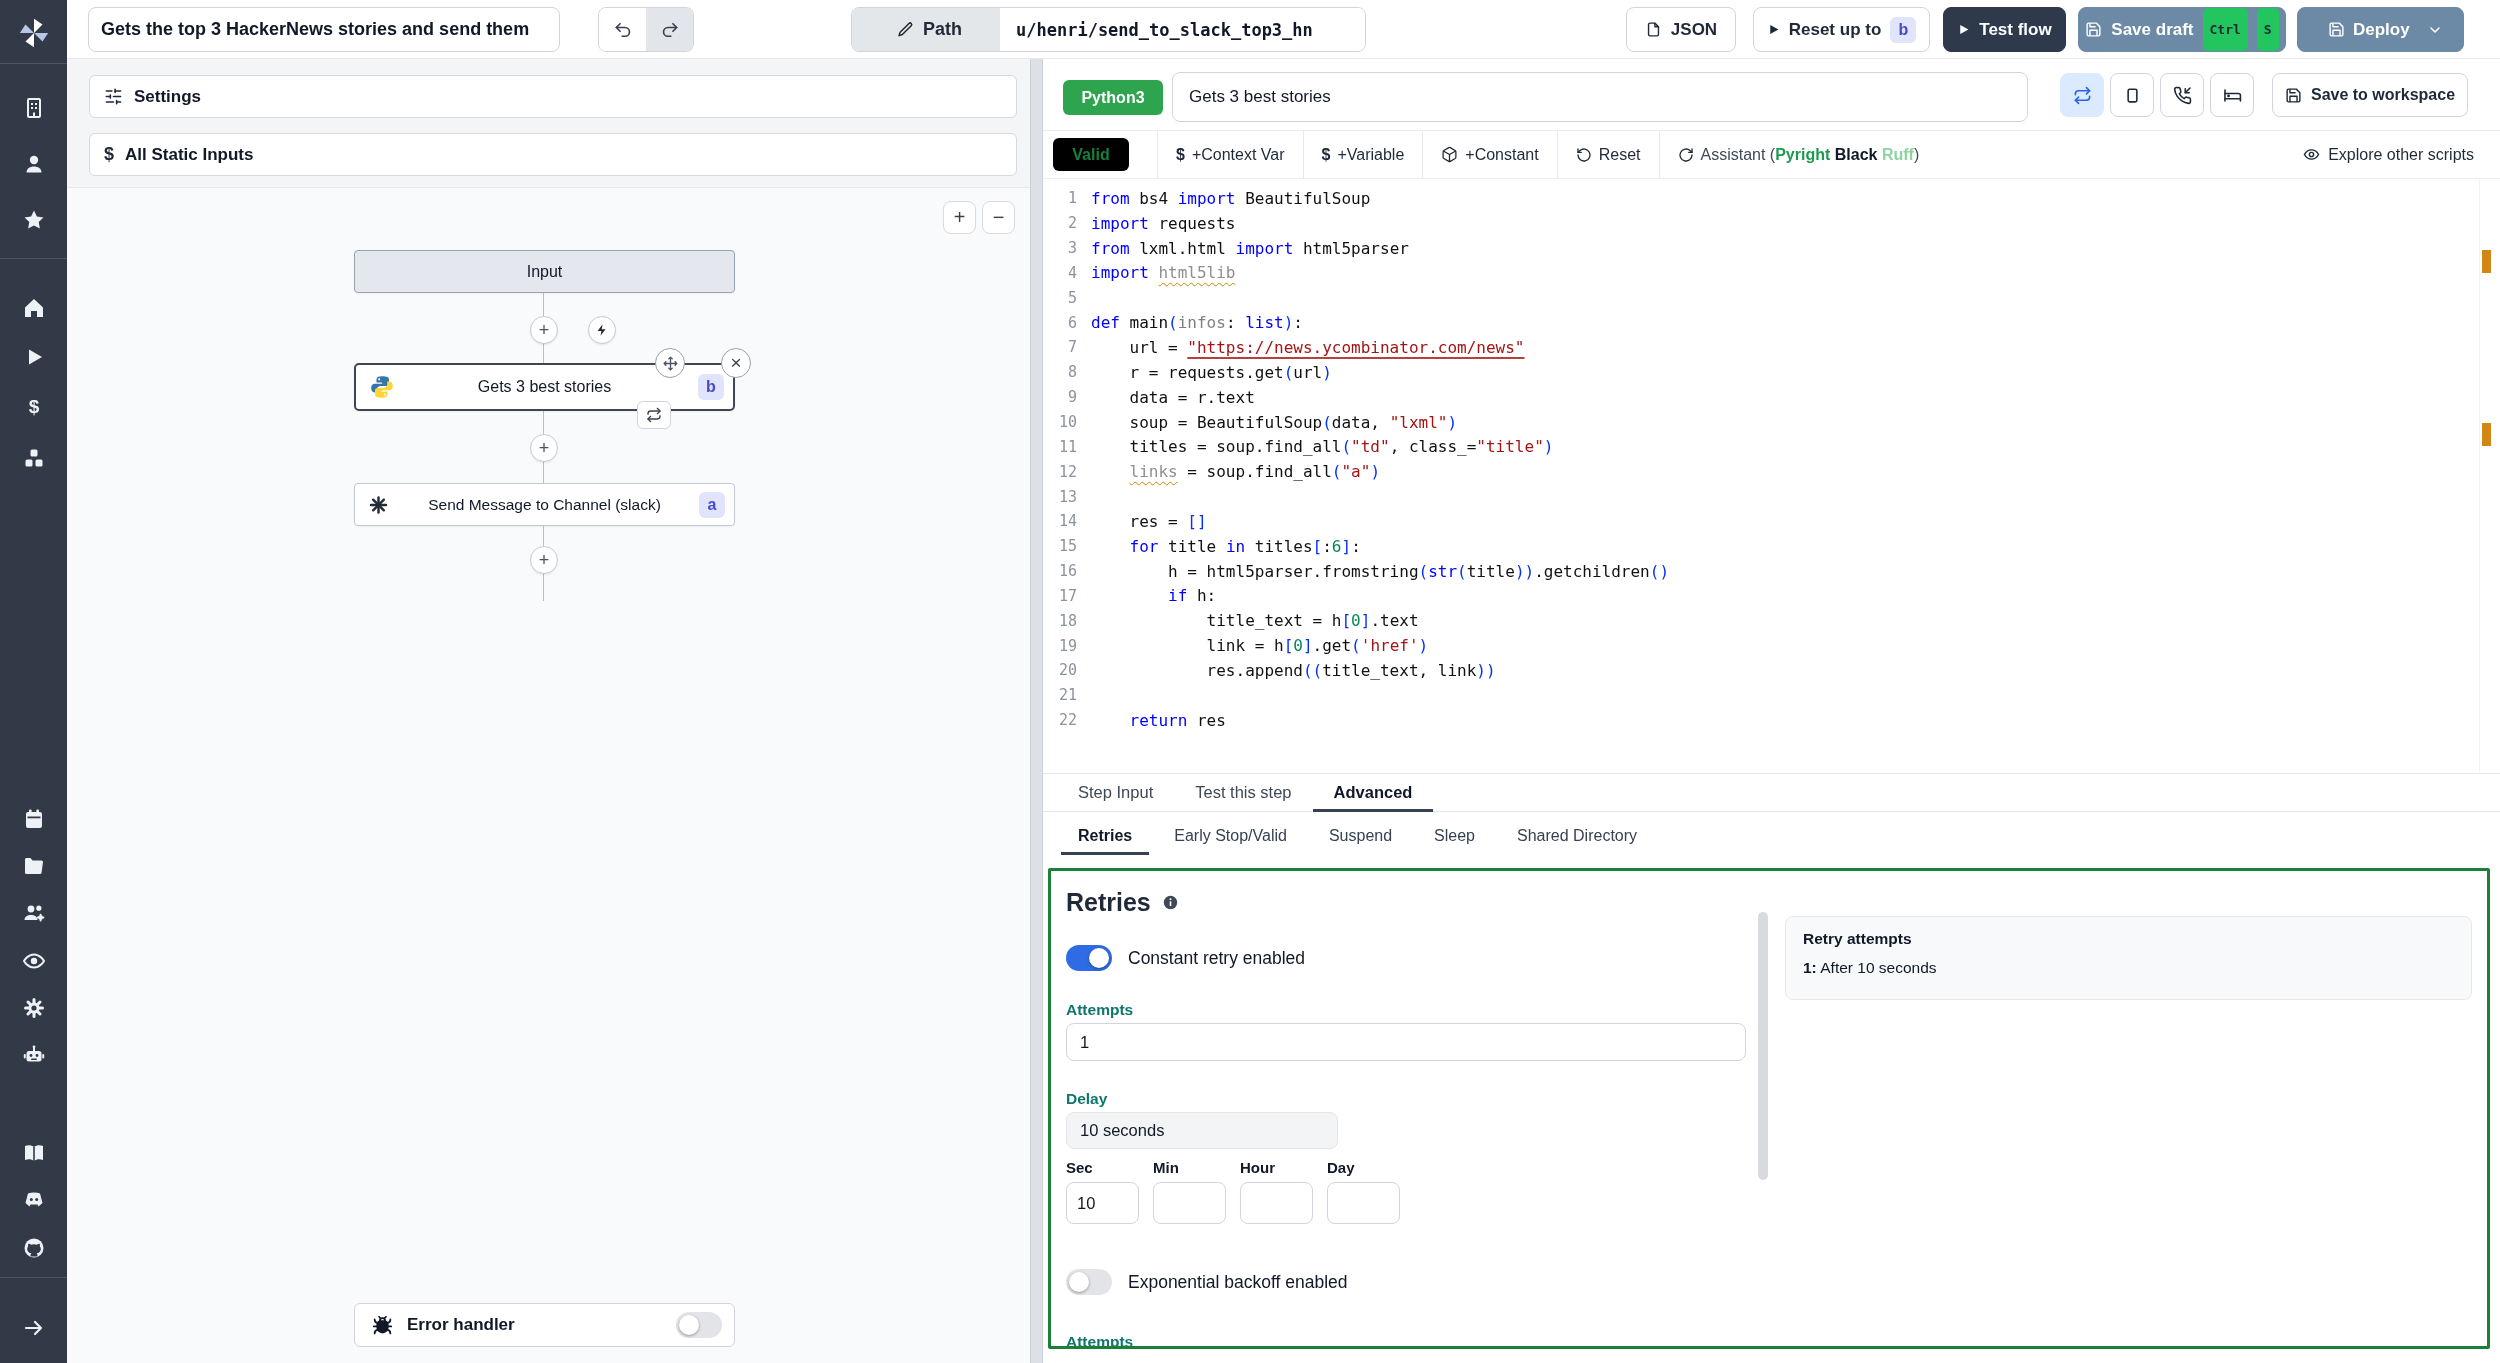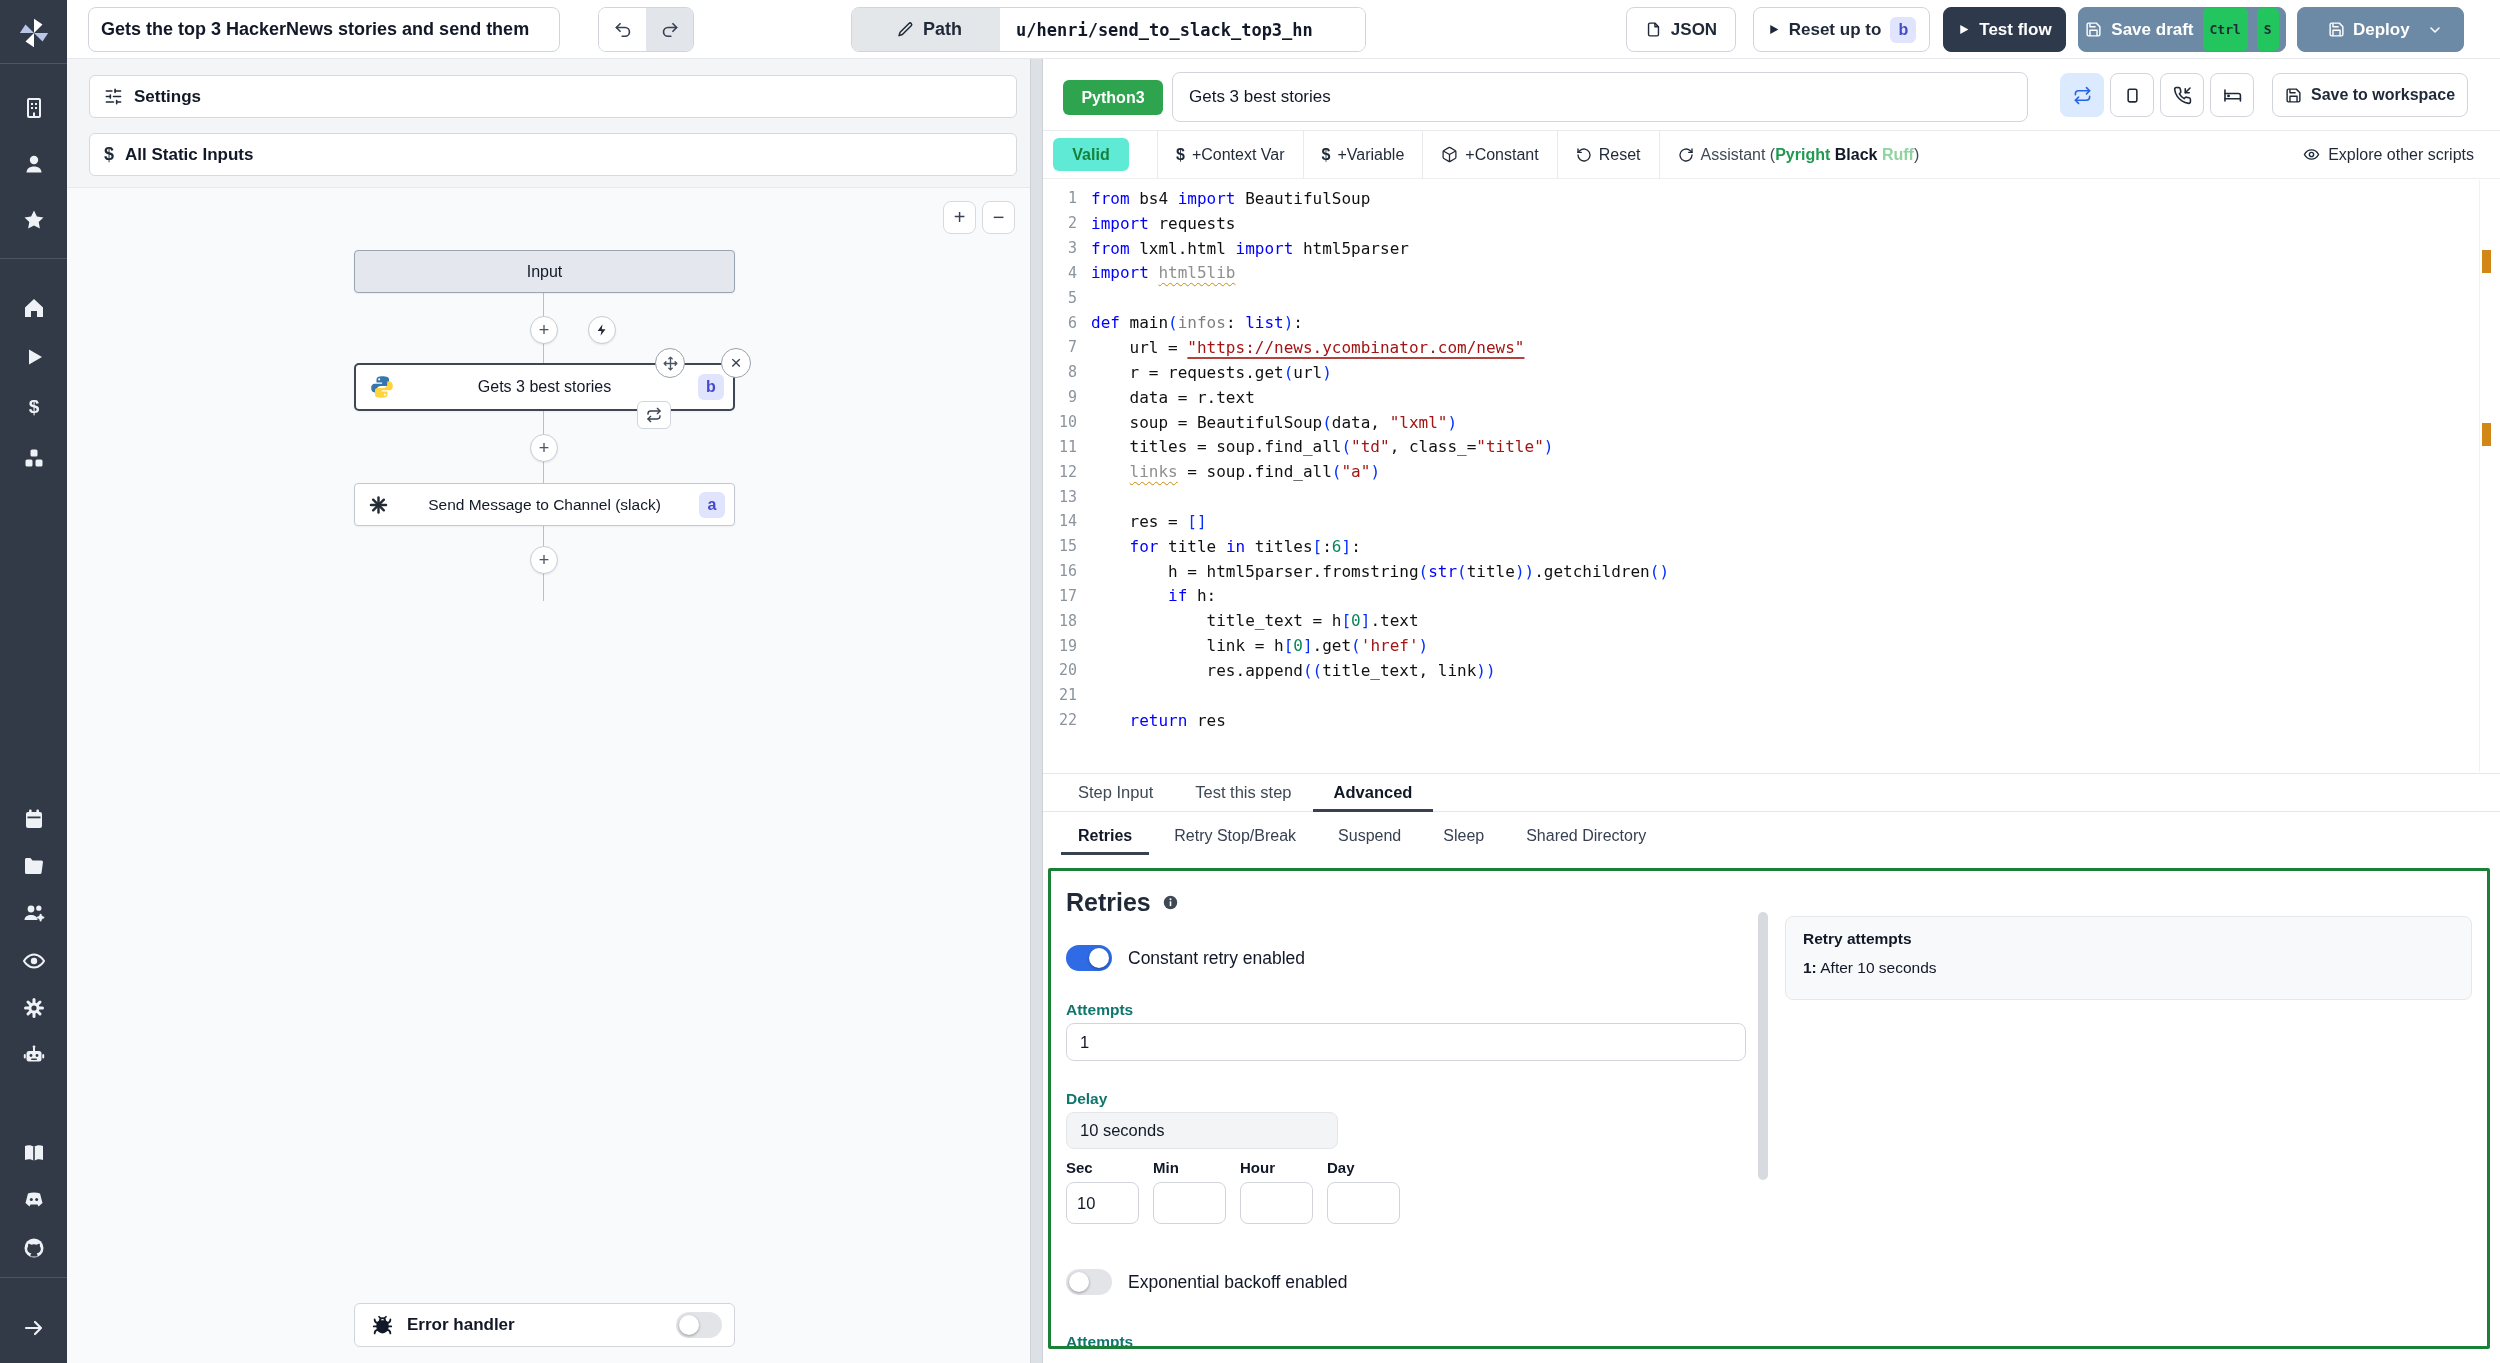--- a/index.html
+++ b/index.html
@@ -55,21 +55,21 @@
   
   .editor { position:absolute; left:1043px; top:59px; width:1457px; height:1304px; background:#fff; }
   .eheader { position:absolute; left:0; top:0; width:1457px; height:72px; border-bottom:1px solid #e9ebee; }
   .pybadge { position:absolute; left:20px; top:21px; width:100px; height:35px; background:#2ea44f; color:#fff; border-radius:6px; font-size:16px; font-weight:700; display:flex; align-items:center; justify-content:center; }
   .name-input { position:absolute; left:129px; top:13px; width:856px; height:50px; border:1px solid #d1d5db; border-radius:8px; font-size:17px; color:#111827; padding:0 16px; font-family:"Liberation Sans",sans-serif; }
   .icon-btn { position:absolute; top:14px; width:44px; height:44px; border-radius:8px; background:#fff; border:1px solid #d1d5db; display:flex; align-items:center; justify-content:center; cursor:pointer; }
   .icon-btn.active { background:#dbeafe; border-color:#dbeafe; }
   .savews-btn { position:absolute; left:1229px; top:14px; width:196px; height:44px; border:1px solid #d1d5db; border-radius:8px; background:#fff; display:flex; align-items:center; justify-content:center; gap:9px; font-size:16px; font-weight:700; color:#1f2937; cursor:pointer; }
 
   .etoolbar { position:absolute; left:0; top:72px; width:1457px; height:48px; border-bottom:1px solid #eceef0; display:flex; align-items:center; padding:0 26px 0 10px; }
-  .valid-badge { width:76px; height:33px; background:#5eead4; color:#17813b; font-size:16px; font-weight:700; border-radius:6px; display:flex; align-items:center; justify-content:center; flex:none; }
+  .valid-badge { width:76px; height:33px; background:#000000; color:#17813b; font-size:16px; font-weight:700; border-radius:6px; display:flex; align-items:center; justify-content:center; flex:none; }
   .et-item { display:flex; align-items:center; gap:7px; font-size:16px; color:#1f2937; cursor:pointer; white-space:nowrap; }
   .et-sep { width:1px; height:48px; background:#e8eaed; margin:0 18px; flex:none; }
   .dollar-glyph { font-weight:700; font-size:16px; color:#1f2937; }
   .as-d { color:#3f4a56; } .as-g { color:#1f9b50; font-weight:700; } .as-b { color:#111827; font-weight:700; } .as-l { color:#8fd3a0; font-weight:700; }
   .explore { margin-left:auto; display:flex; align-items:center; gap:8px; font-size:16px; color:#1f2937; cursor:pointer; }
 
   .code-wrap { position:absolute; left:0; top:120px; width:1457px; height:594px; overflow:hidden; padding-top:7px; font-family:"DejaVu Sans Mono",monospace; font-size:16px; cursor:text; }
   .cl { display:flex; height:24.85px; align-items:center; }
   .ln { width:34px; text-align:right; color:#8b949e; font-size:15px; flex:none; user-select:none; }
   .ct { padding-left:14px; white-space:pre; }
@@ -599,21 +599,21 @@
       <span class="ruler-mark" style="top:243px"></span>
     </div>
 
     <div class="tabs-row" id="main-tabs">
         <div class="tab">Step Input</div>
         <div class="tab">Test this step</div>
         <div class="tab active">Advanced</div>
       </div>
     <div class="subtabs-row" id="sub-tabs">
         <div class="subtab active">Retries</div>
-        <div class="subtab">Retry Stop/Break</div>
+        <div class="subtab">Early Stop/Valid</div>
         <div class="subtab">Suspend</div>
         <div class="subtab">Sleep</div>
         <div class="subtab">Shared Directory</div>
       </div>
 
     <div class="green-panel">
       <div class="gp-title">
         <span>Retries</span>
         <svg width="19" height="19" viewBox="0 0 24 24">
             <circle cx="12" cy="12" r="8.5" fill="#3f4956"></circle>

